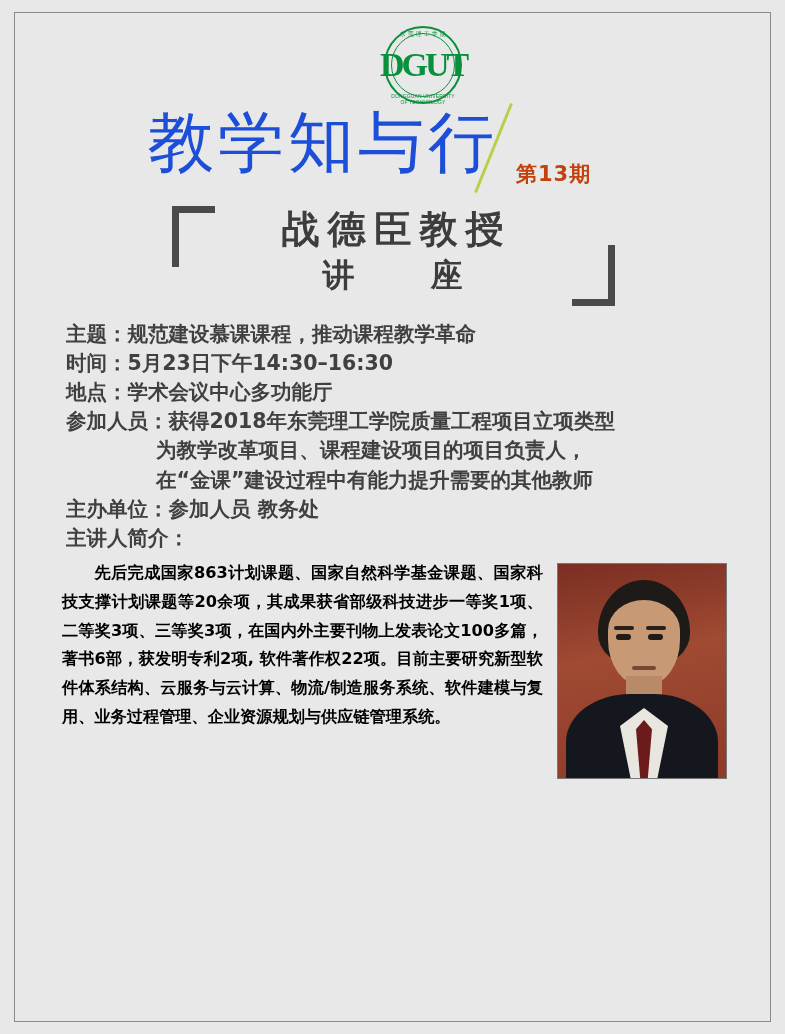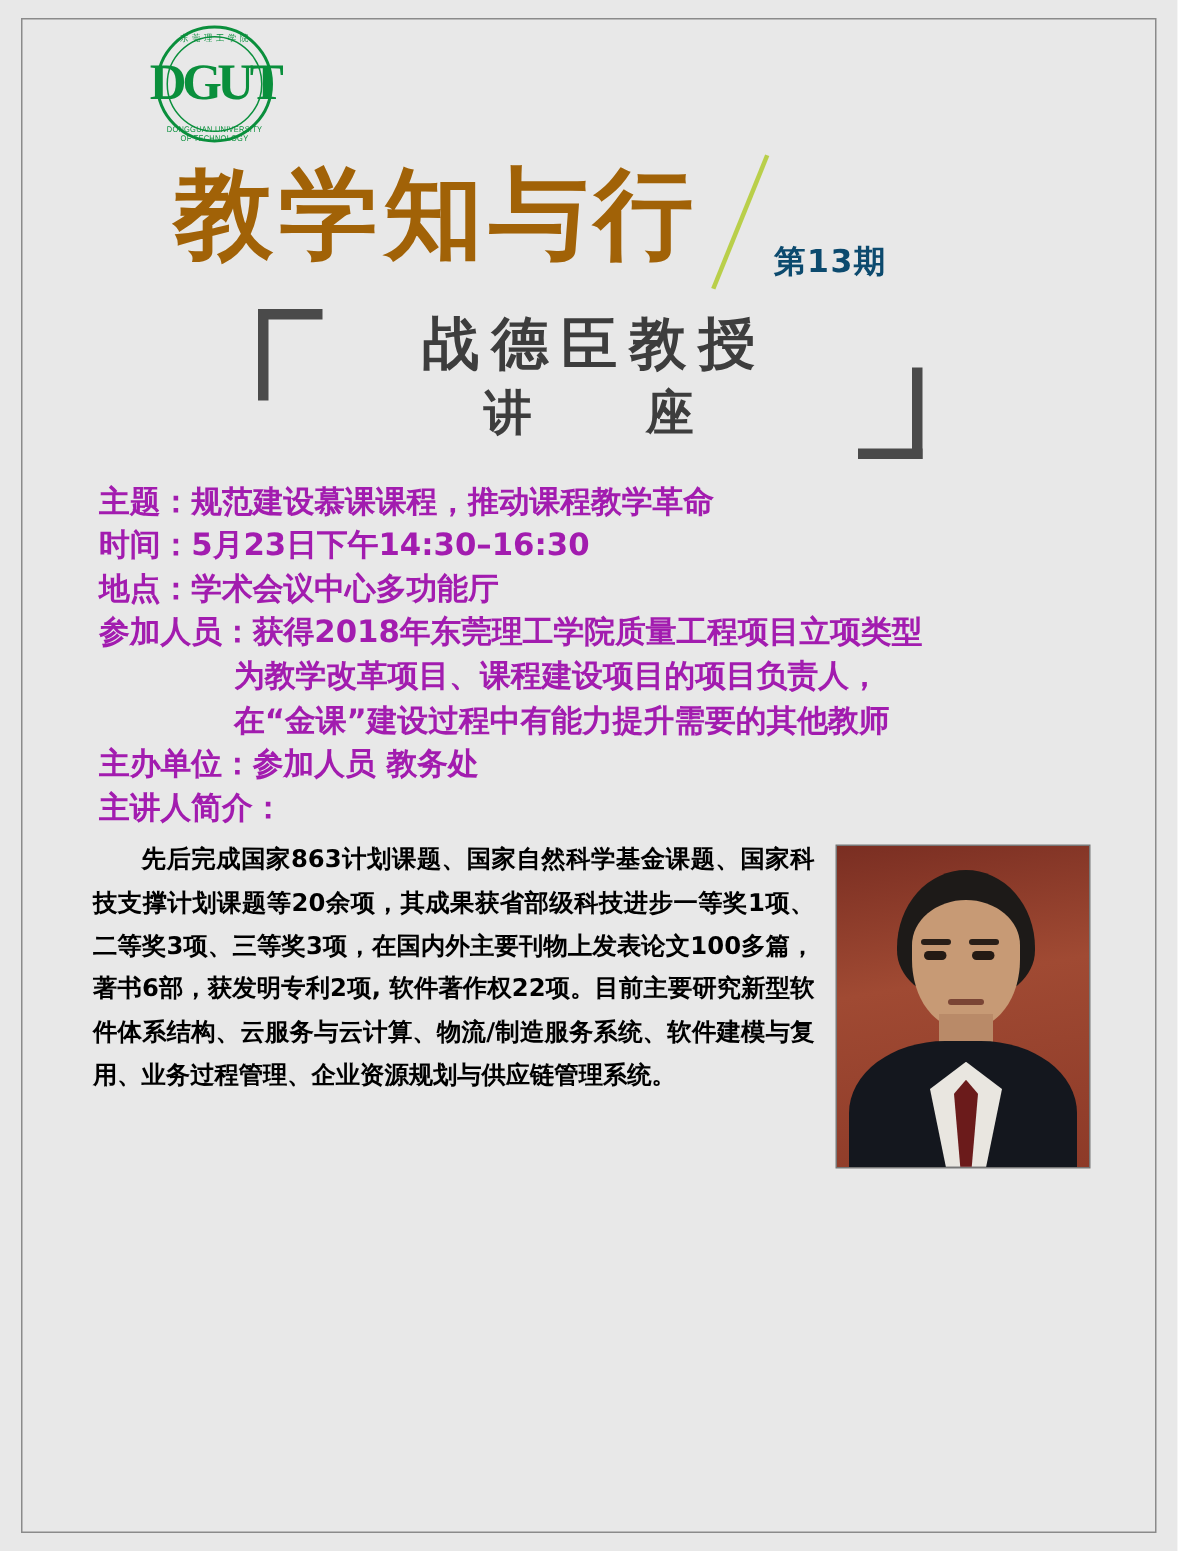--- a/index.html
+++ b/index.html
@@ -30,23 +30,24 @@
     border: 1px solid #8a8a8a;
     box-sizing: border-box;
     pointer-events: none;
   }
 
   
   .header {
     position: relative;
     display: flex;
     align-items: center;
-    padding: 30px 0 0 102px;
+    padding: 30px 0 0 65px;
     height: 92px;
     box-sizing: border-box;
+    flex-direction: column;
   }
   .logo-mark {
     position: relative;
     width: 86px;
     height: 86px;
     flex: 0 0 86px;
     margin-top: -6px;
   }
   .logo-mark .ring-outer {
     position: absolute;
@@ -118,47 +119,47 @@
   }
 
   
   .title-block {
     position: relative;
     height: 96px;
     margin-top: 6px;
   }
   .main-title {
     position: absolute;
-    left: 116px;
+    left: 148px;
     top: 0;
     font-family: "DejaVu Serif", "Liberation Serif", serif;
     font-size: 66px;
-    font-weight: bold;
-    color: #a16207;
+    font-weight: normal;
+    color: #1d4ed8;
     letter-spacing: 4px;
     white-space: nowrap;
   }
   .slash {
     position: absolute;
     left: 492px;
     top: 2px;
     width: 3px;
     height: 96px;
     background: #b9cf4a;
     transform: rotate(22deg);
     transform-origin: center;
   }
   .issue {
     position: absolute;
     left: 516px;
     top: 62px;
     font-family: "DejaVu Sans", sans-serif;
     font-size: 21px;
     font-weight: bold;
-    color: #0c4a6e;
+    color: #c2410c;
     letter-spacing: 1px;
   }
 
   
   .speaker-block {
     position: relative;
     height: 108px;
     margin-top: 6px;
   }
   .bracket-l {
@@ -200,21 +201,21 @@
     font-size: 32px;
     font-weight: bold;
     color: #3d3d3d;
     letter-spacing: 22px;
     text-indent: 22px;
   }
 
   
   .info {
     margin: 12px 0 0 66px;
-    color: #a21caf;
+    color: #404040;
     font-family: "DejaVu Sans", sans-serif;
     font-size: 20.5px;
     font-weight: bold;
     line-height: 1.42;
   }
   .info .row { white-space: nowrap; }
   .info .indent1 { padding-left: 90px; }
   .info .indent2 { padding-left: 90px; }
 
   

